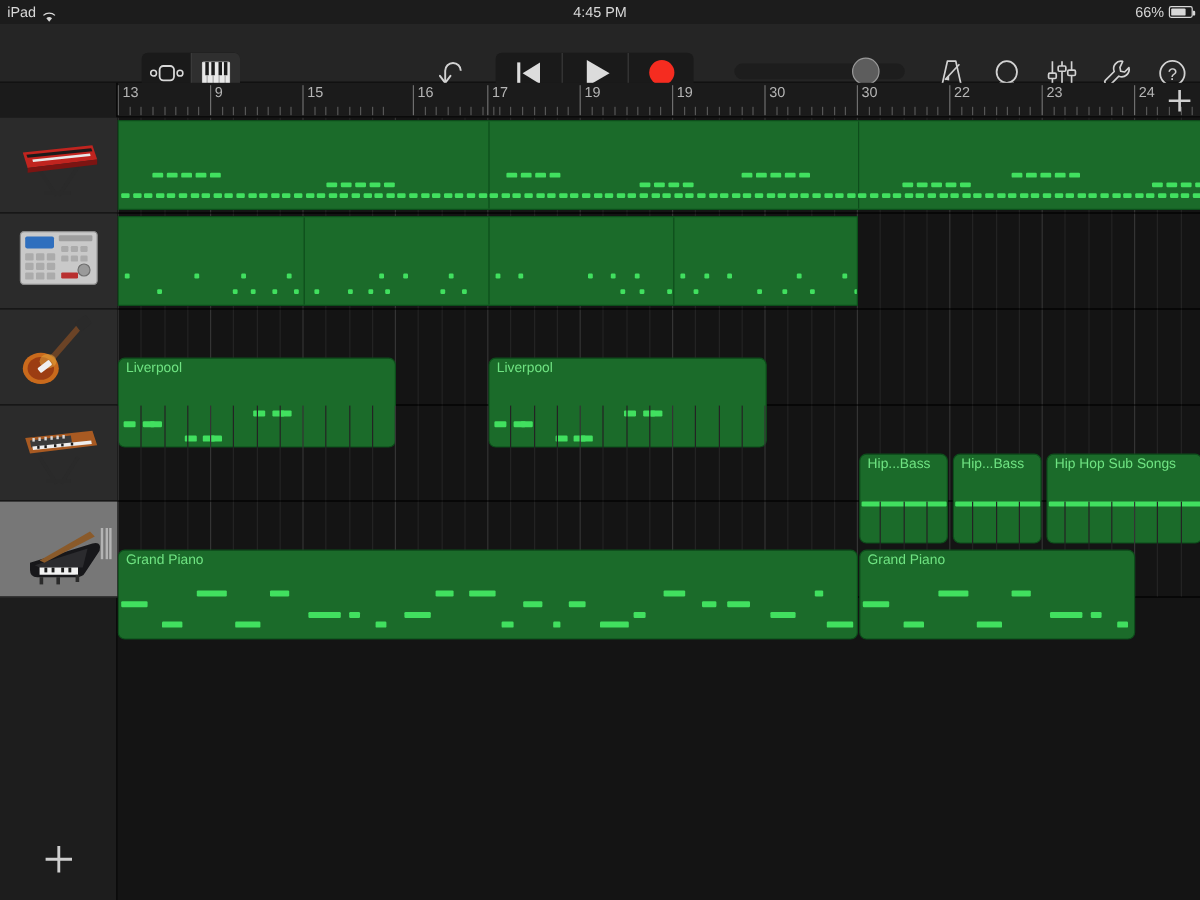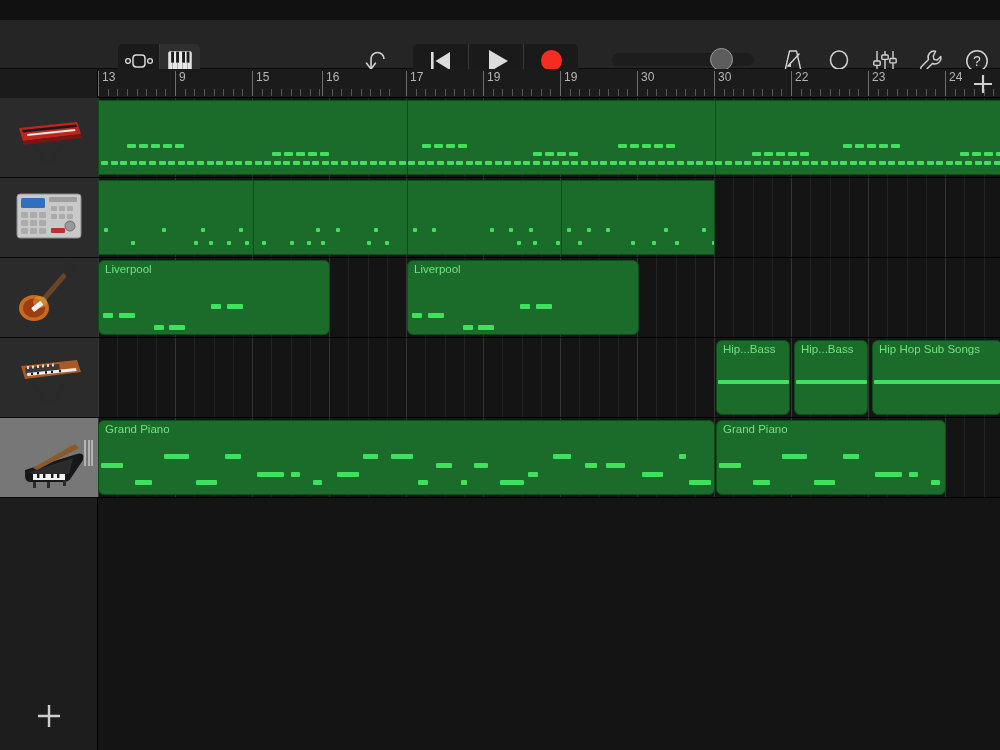--- a/index.html
+++ b/index.html
@@ -93,32 +93,50 @@
   .lanes { position: absolute; left: 98px; top: 0; right: 0; bottom: 0; overflow: hidden; background: #141414; }
   .lane { position: absolute; left: 0; width: 902px; border-bottom: 1px solid #000; }
   .lane-grid { position: absolute; left: 0; top: 0; right: 0; bottom: 0; }
   .gl-bar { position: absolute; top: 0; bottom: 0; width: 1px; background: #343434; }
   .gl-beat { position: absolute; top: 0; bottom: 0; width: 1px; background: #232323; }
 
   .region {
     position: absolute; background: #1b6b2a;
     border: 1px solid #0d4d1b; overflow: hidden;
   }
-  .region.rounded { border-radius: 6px; }
+  .region.rounded { border-radius: 6px; margin-top: 38px; }
   .region-label {
     position: absolute; left: 6px; top: 2px;
     font-size: 11.5px; color: #6fe382; white-space: nowrap;
   }
   .note { position: absolute; background: #41e05f; border-radius: 1px; }
 </style>
 </head>
 <body>
 
 <div id="app">
 
+  <div class="statusbar">
+    <div class="sb-left">
+      <span>iPad</span>
+      <span class="wifi">
+        <svg width="12" height="10" viewBox="0 0 12 10">
+          <path d="M6 9.2 L3.6 6.2 A3.6 3.6 0 0 1 8.4 6.2 Z" fill="#d8d8d8"></path>
+          <path d="M1.2 3.8 A7 7 0 0 1 10.8 3.8" stroke="#d8d8d8" stroke-width="1.1" fill="none"></path>
+        </svg>
+      </span>
+    </div>
+    <div class="sb-center">4:45 PM</div>
+    <div class="sb-right">
+      <span>66%</span>
+      <span class="battery">
+          <span class="battery-fill"></span>
+        </span>
+    </div>
+  </div>
 
   <div class="toolbar">
 
     <div class="seg">
       <div>
         <svg width="30" height="18" viewBox="0 0 30 18">
           <circle cx="4" cy="9" r="2.4" fill="none" stroke="#d8d8d8" stroke-width="1.3"></circle>
           <rect x="9" y="3" width="12" height="12" rx="3.2" fill="none" stroke="#d8d8d8" stroke-width="1.5"></rect>
           <circle cx="26" cy="9" r="2.4" fill="none" stroke="#d8d8d8" stroke-width="1.3"></circle>
         </svg>
@@ -226,21 +244,21 @@
           <div class="bar-line"></div>
           <div class="bar-num">15</div>
           <div class="beat-tick" style="left: 10px;"></div>
           <div class="beat-tick" style="left: 19px;"></div>
           <div class="beat-tick" style="left: 29px;"></div>
           <div class="beat-tick" style="left: 39px;"></div>
           <div class="beat-tick" style="left: 48px;"></div>
           <div class="beat-tick" style="left: 58px;"></div>
           <div class="beat-tick" style="left: 67px;"></div>
         </div>
-        <div class="bar-mark" style="left: 224px; width: 77px;">
+        <div class="bar-mark" style="left: 246px; width: 77px;">
           <div class="bar-line"></div>
           <div class="bar-num">16</div>
           <div class="beat-tick" style="left: 10px;"></div>
           <div class="beat-tick" style="left: 19px;"></div>
           <div class="beat-tick" style="left: 29px;"></div>
           <div class="beat-tick" style="left: 39px;"></div>
           <div class="beat-tick" style="left: 48px;"></div>
           <div class="beat-tick" style="left: 58px;"></div>
           <div class="beat-tick" style="left: 67px;"></div>
         </div>

